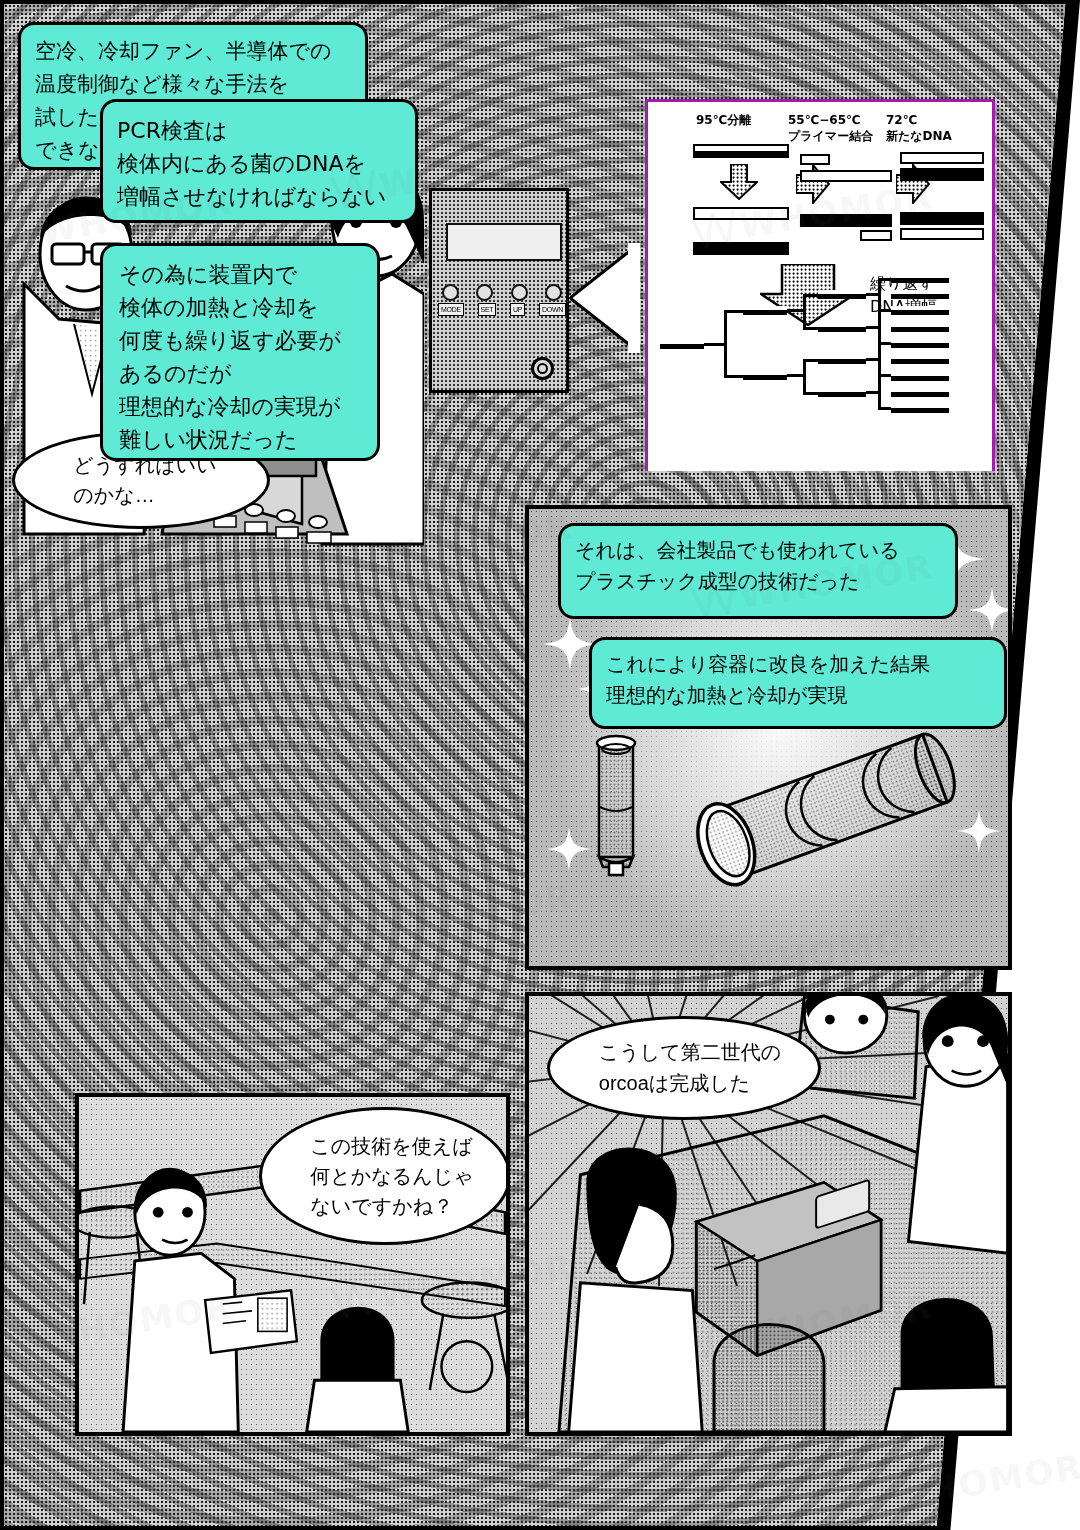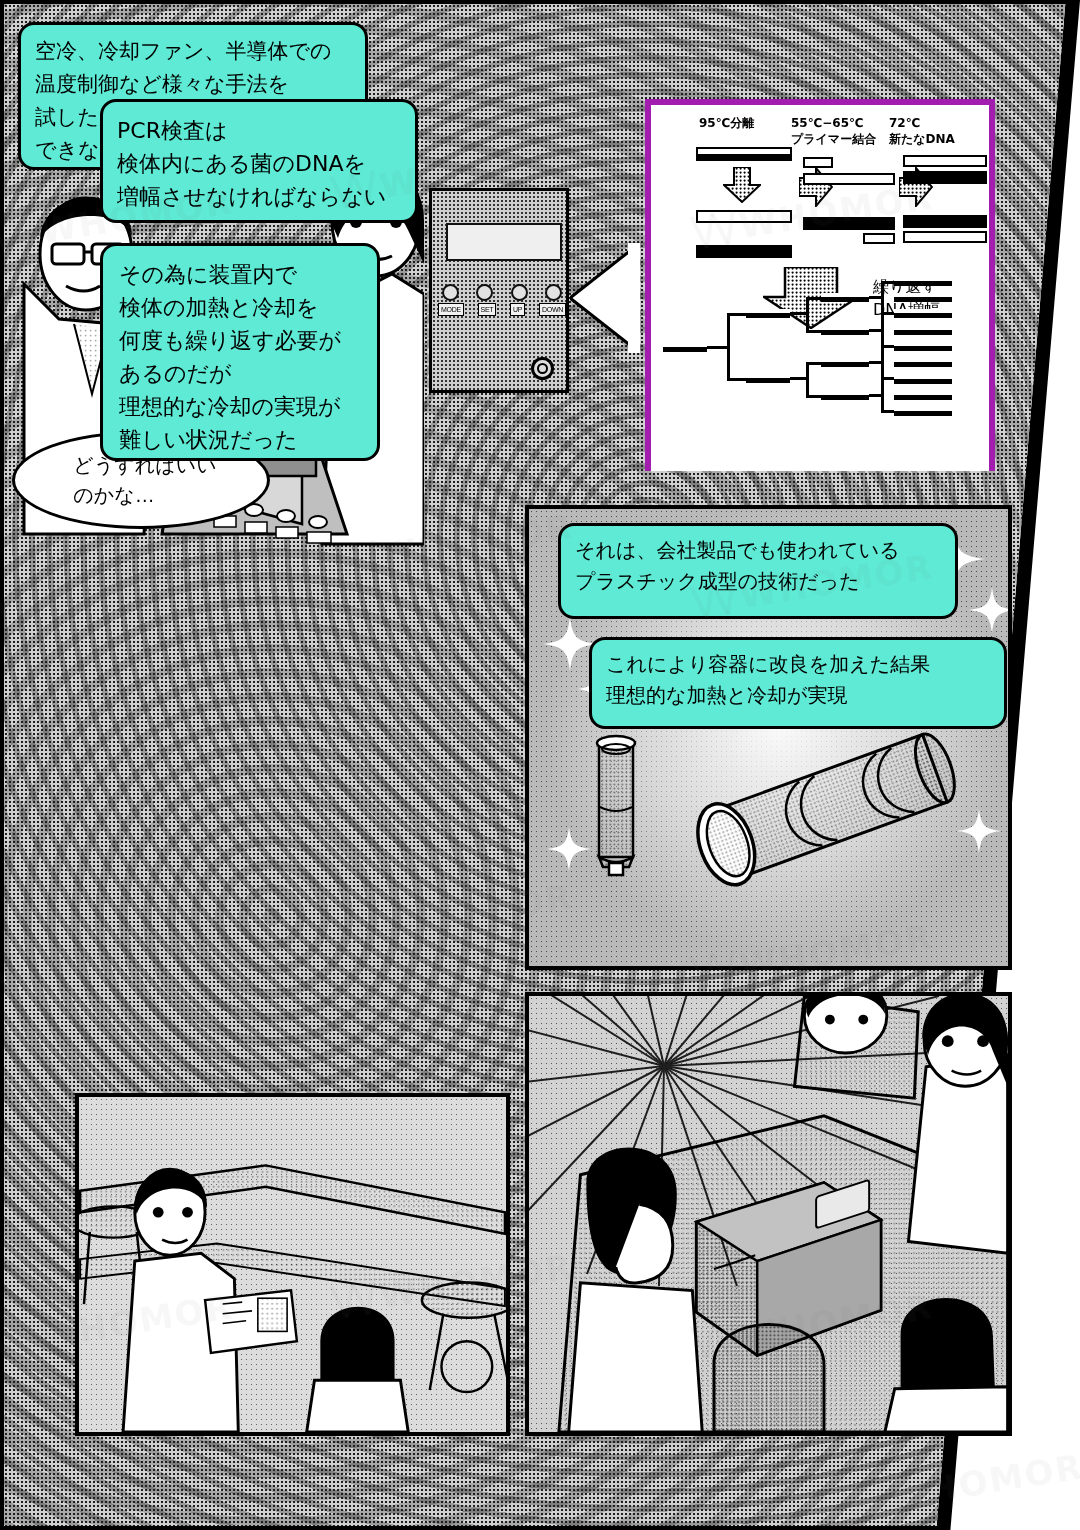--- a/index.html
+++ b/index.html
@@ -72,21 +72,21 @@
     padding:1px 2px;font-family:"Liberation Sans",sans-serif;letter-spacing:-.3px;}
   #machine .power{position:absolute;right:12px;bottom:10px;width:17px;height:17px;
     border:3px solid #000;border-radius:50%;z-index:3;background:#ddd;}
   #machine .power::after{content:"";position:absolute;inset:3px;border:2px solid #000;border-radius:50%;}
 
   
   #p1-tail{position:absolute;left:490px;top:160px;width:70px;height:110px;z-index:9;}
 
   
   #dna-box{position:absolute;left:565px;top:16px;width:350px;height:418px;
-    background:#fff;border:6px solid #a21caf;z-index:11;box-sizing:border-box;}
+    background:#fff;border:3px solid #a21caf;z-index:11;box-sizing:border-box;}
   .dlabel{position:absolute;font-family:"DejaVu Sans",sans-serif;font-size:12px;line-height:16px;
     font-weight:600;white-space:pre-line;}
   .strand{position:absolute;box-sizing:border-box;}
   .s-black{background:#000;}
   .s-white{background:#fff;border:2px solid #000;}
   .s-duplex{background:#000;border:2px solid #000;}
   .s-duplex::after{content:"";position:absolute;left:0;right:0;top:0;height:45%;background:#fff;
     border-bottom:2px solid #000;}
   .arrow-tone{position:absolute;}
   .arrow-tone svg{display:block;}
@@ -481,20 +481,25 @@
     <path d="M84 146 q14 7 26 0" fill="none" stroke="#000" stroke-width="2.5"></path>
 
     <path d="M128 208 L216 198 L222 250 L134 262 Z" fill="#fff" stroke="#000" stroke-width="2.5"></path>
     <path d="M146 212 L166 210 M146 222 L176 219 M146 232 L170 229" stroke="#000" stroke-width="1.6"></path>
     <rect x="182" y="206" width="30" height="34" fill="url(#p4t)" stroke="#000" stroke-width="1.6"></rect>
 
     <path d="M246 250 C246 204, 322 202, 322 250 L322 290 L246 290 Z" fill="#000"></path>
     <path d="M240 290 L232 343 L336 343 L328 290 Z" fill="#fff" stroke="#000" stroke-width="3"></path>
   </svg>
 
+  <div class="oval" id="p4-oval">
+    <div class="txt">この技術を使えば
+何とかなるんじゃ
+ないですかね？</div>
+  </div>
 </div>
 
 <div class="panel" id="panel5">
   <div id="p5-bg"></div>
 
   <svg id="p5-rays" viewBox="0 0 460 330">
     <g stroke="#000" stroke-width="2" opacity=".85">
       <line x1="175" y1="110" x2="0" y2="0"></line>
         <line x1="175" y1="110" x2="48" y2="0"></line>
       <line x1="175" y1="110" x2="96" y2="0"></line>
@@ -555,20 +560,24 @@
     <path d="M52 292 L40 444 L176 444 L166 300 Z" fill="#fff" stroke="#000" stroke-width="3"></path>
     <path d="M58 190 C58 142, 148 140, 150 198 C152 246, 126 284, 96 284 C66 284, 58 240, 58 190 Z" fill="#000"></path>
     <path d="M112 212 q34 6 34 42 q0 34 -36 38 q-18 2 -22 -16" fill="#fff" stroke="#000" stroke-width="3"></path>
 
     <path d="M188 374 C188 322, 300 320, 300 376 L300 444 L188 444 Z" fill="url(#p5d)" stroke="#000" stroke-width="3"></path>
 
     <path d="M378 344 C378 296, 470 294, 472 346 L474 400 L378 400 Z" fill="#000"></path>
     <path d="M372 400 L362 444 L487 444 L487 398 Z" fill="#fff" stroke="#000" stroke-width="3"></path>
   </svg>
 
+  <div class="oval" id="p5-oval">
+    <div class="txt">こうして第二世代の
+orcoaは完成した</div>
+  </div>
 </div>
 
 <div class="wm-layer">
   <div class="wm" style="left:-10px;top:195px;"><span class="mark">\/\/</span><span class="wtext">WHOMOR</span></div>
   <div class="wm" style="left:330px;top:150px;"><span class="mark">\/\/</span><span class="wtext">WHOMOR</span></div>
   <div class="wm" style="left:690px;top:190px;"><span class="mark">\/\/</span><span class="wtext">WHOMOR</span></div>
   <div class="wm" style="left:-10px;top:560px;"><span class="mark">\/\/</span><span class="wtext">WHOMOR</span></div>
   <div class="wm" style="left:330px;top:520px;"><span class="mark">\/\/</span><span class="wtext">WHOMOR</span></div>
   <div class="wm" style="left:690px;top:560px;"><span class="mark">\/\/</span><span class="wtext">WHOMOR</span></div>
   <div class="wm" style="left:-10px;top:930px;"><span class="mark">\/\/</span><span class="wtext">WHOMOR</span></div>

